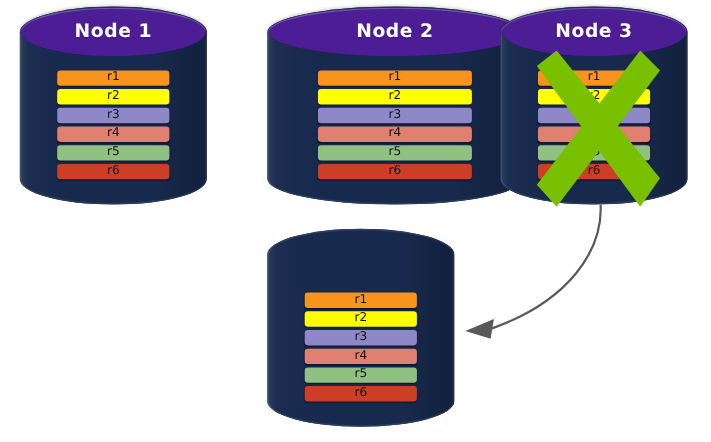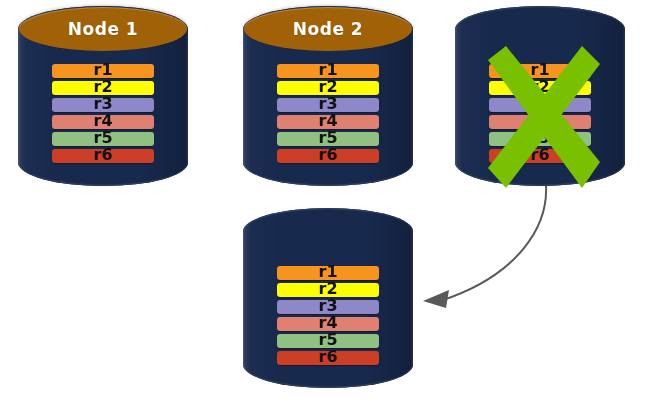--- a/index.html
+++ b/index.html
@@ -45,21 +45,21 @@
         rgba(0,0,0,0.22) 100%);
     pointer-events: none;
   }
   .node .cyl-top {
     position: absolute;
     left: 1px;
     top: 1px;
     width: calc(100% - 2px);
     height: 44px;
     border-radius: 50%;
-    background: #a16207;
+    background: #4c1d95;
     box-shadow: 0 1px 0 0 rgba(255,255,255,0.25) inset,
                 0 -2px 3px 0 rgba(0,0,0,0.20);
     display: flex;
     align-items: center;
     justify-content: center;
   }
   .node .cyl-title {
     color: #ffffff;
     font-weight: bold;
     font-size: 17px;
@@ -73,24 +73,24 @@
     position: absolute;
     left: 20%;
     right: 20%;
     top: 58px;
   }
   .rec {
     height: 14px;
     margin-bottom: 3px;
     border-radius: 3px;
     display: flex;
-    align-items: flex-end;
+    align-items: flex-start;
     justify-content: center;
-    font-size: 16px;
-    font-weight: bold;
+    font-size: 11px;
+    font-weight: normal;
     color: #111111;
     line-height: 1;
     box-shadow: 0 1px 1px rgba(0,0,0,0.35);
   }
   .rec:last-child { margin-bottom: 16px; }
 
   
   .fail-x {
     position: absolute;
     pointer-events: none;
@@ -130,21 +130,21 @@
         </div>
       <div class="rec" style="background:#90C183;">
           <span>r5</span>
         </div>
       <div class="rec" style="background:#CC3F26;">
           <span>r6</span>
         </div>
     </div>
   </div>
 
-  <div class="node" style="left:243px; top:6px; width:170px; height:180px;">
+  <div class="node" style="left:243px; top:6px; width:196px; height:180px;padding-left:36px;">
     <div class="cyl-body"></div>
     <div class="cyl-shadow"></div>
     <div class="cyl-top">
       <span class="cyl-title">Node  2</span>
     </div>
     <div class="records">
       <div class="rec" style="background:#F7941E;">
           <span>r1</span>
         </div>
       <div class="rec" style="background:#FFFF00;">
@@ -161,20 +161,23 @@
         </div>
       <div class="rec" style="background:#CC3F26;">
           <span>r6</span>
         </div>
     </div>
   </div>
 
   <div class="node" style="left:455px; top:6px; width:170px; height:180px;">
     <div class="cyl-body"></div>
     <div class="cyl-shadow"></div>
+    <div class="cyl-top">
+      <span class="cyl-title">Node  3</span>
+    </div>
     <div class="records">
       <div class="rec" style="background:#F7941E;">
           <span>r1</span>
         </div>
       <div class="rec" style="background:#FFFF00;">
           <span>r2</span>
         </div>
       <div class="rec" style="background:#8E87C8;">
           <span>r3</span>
         </div>

